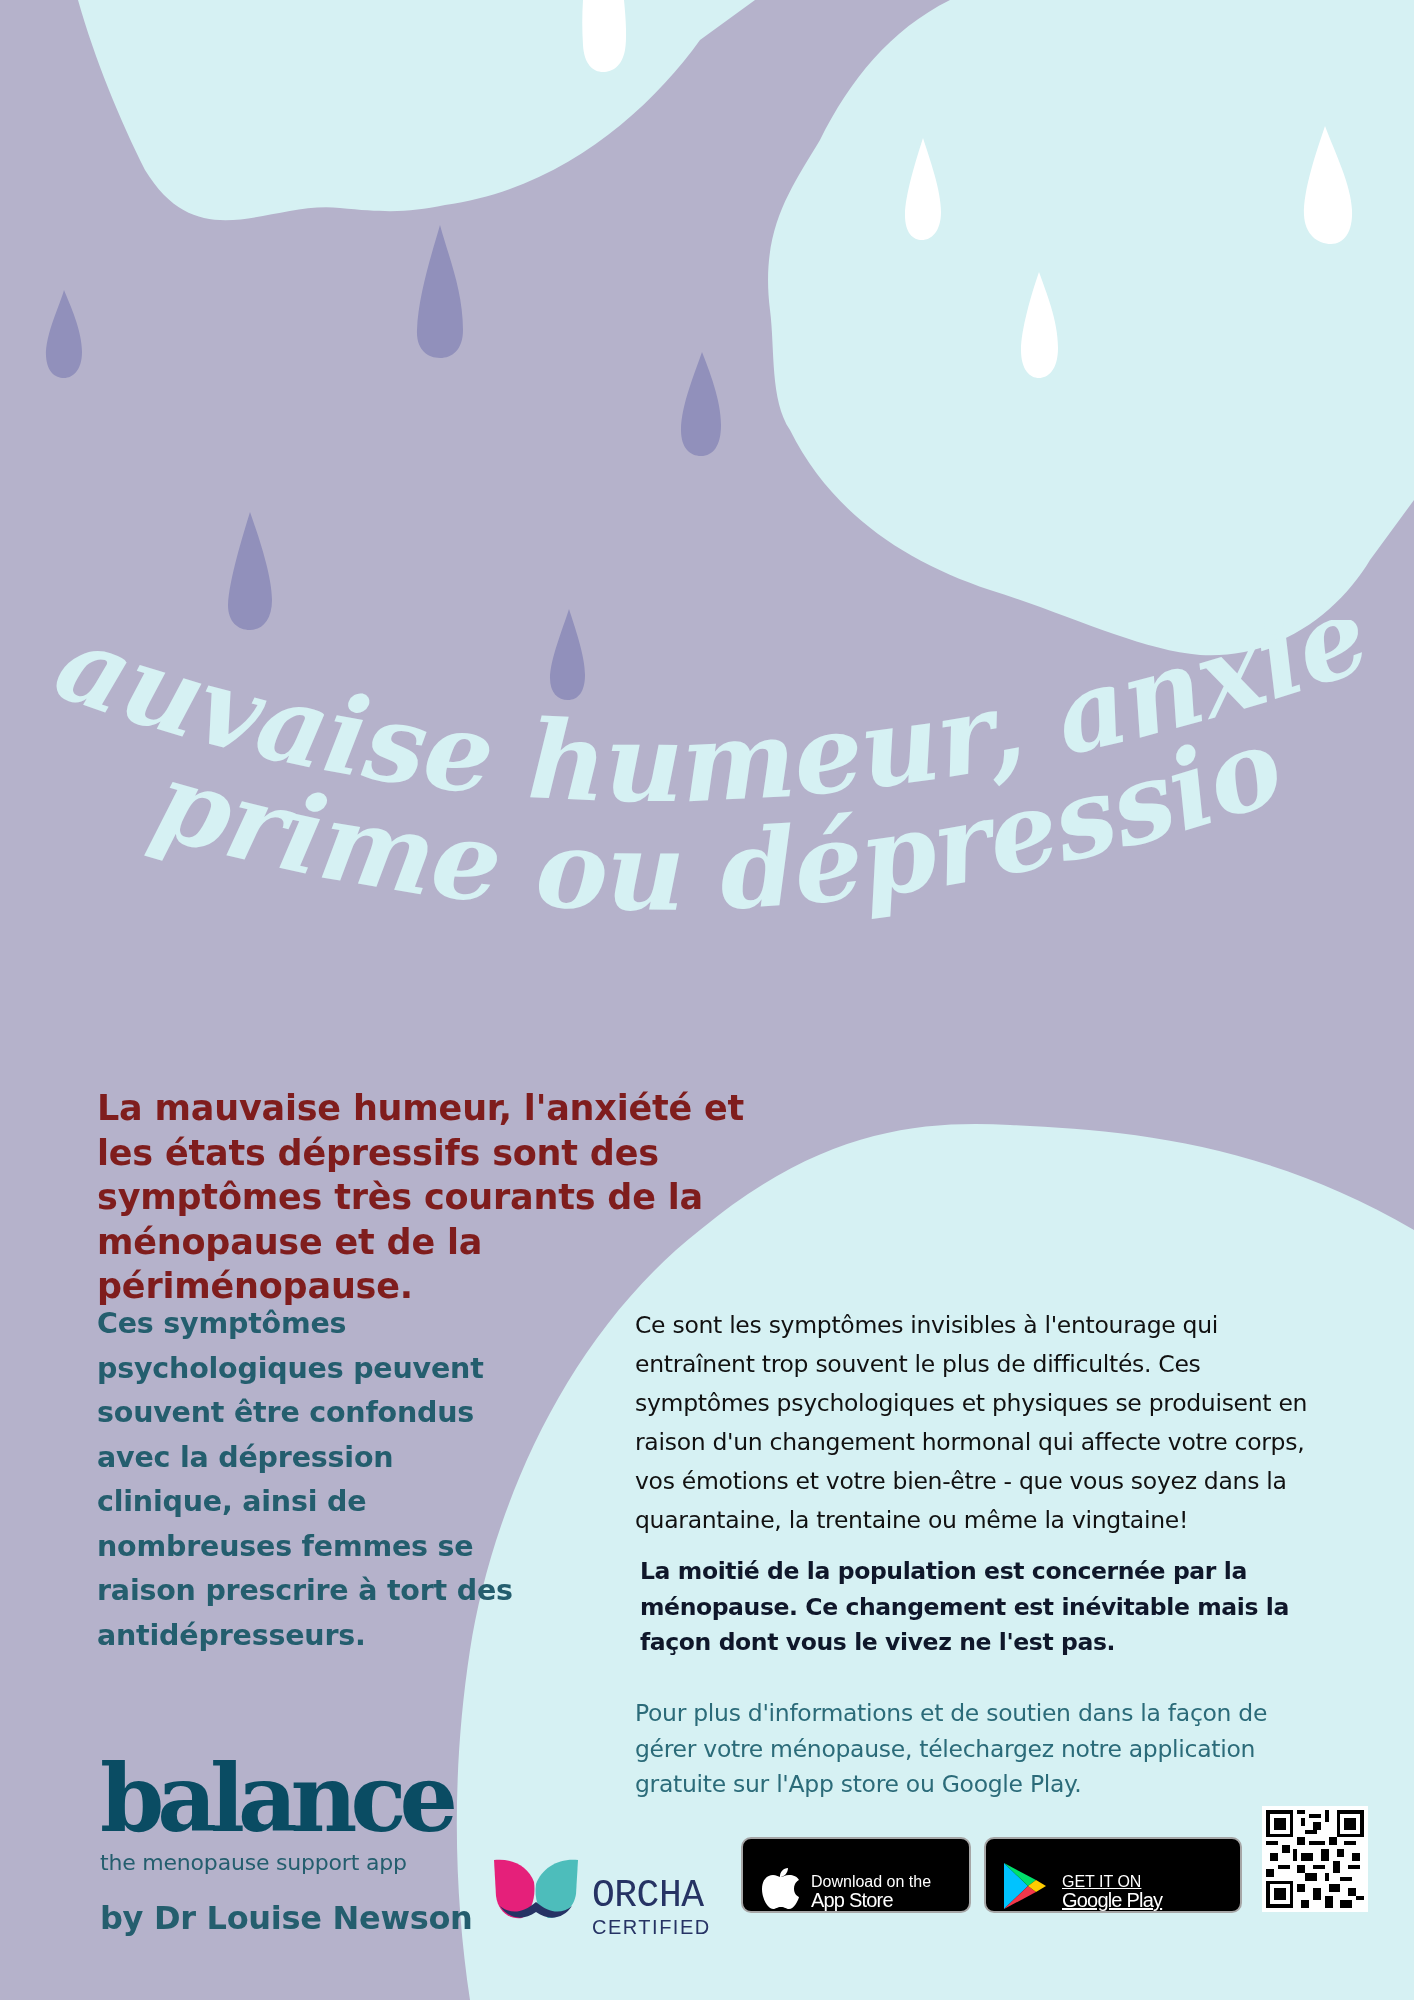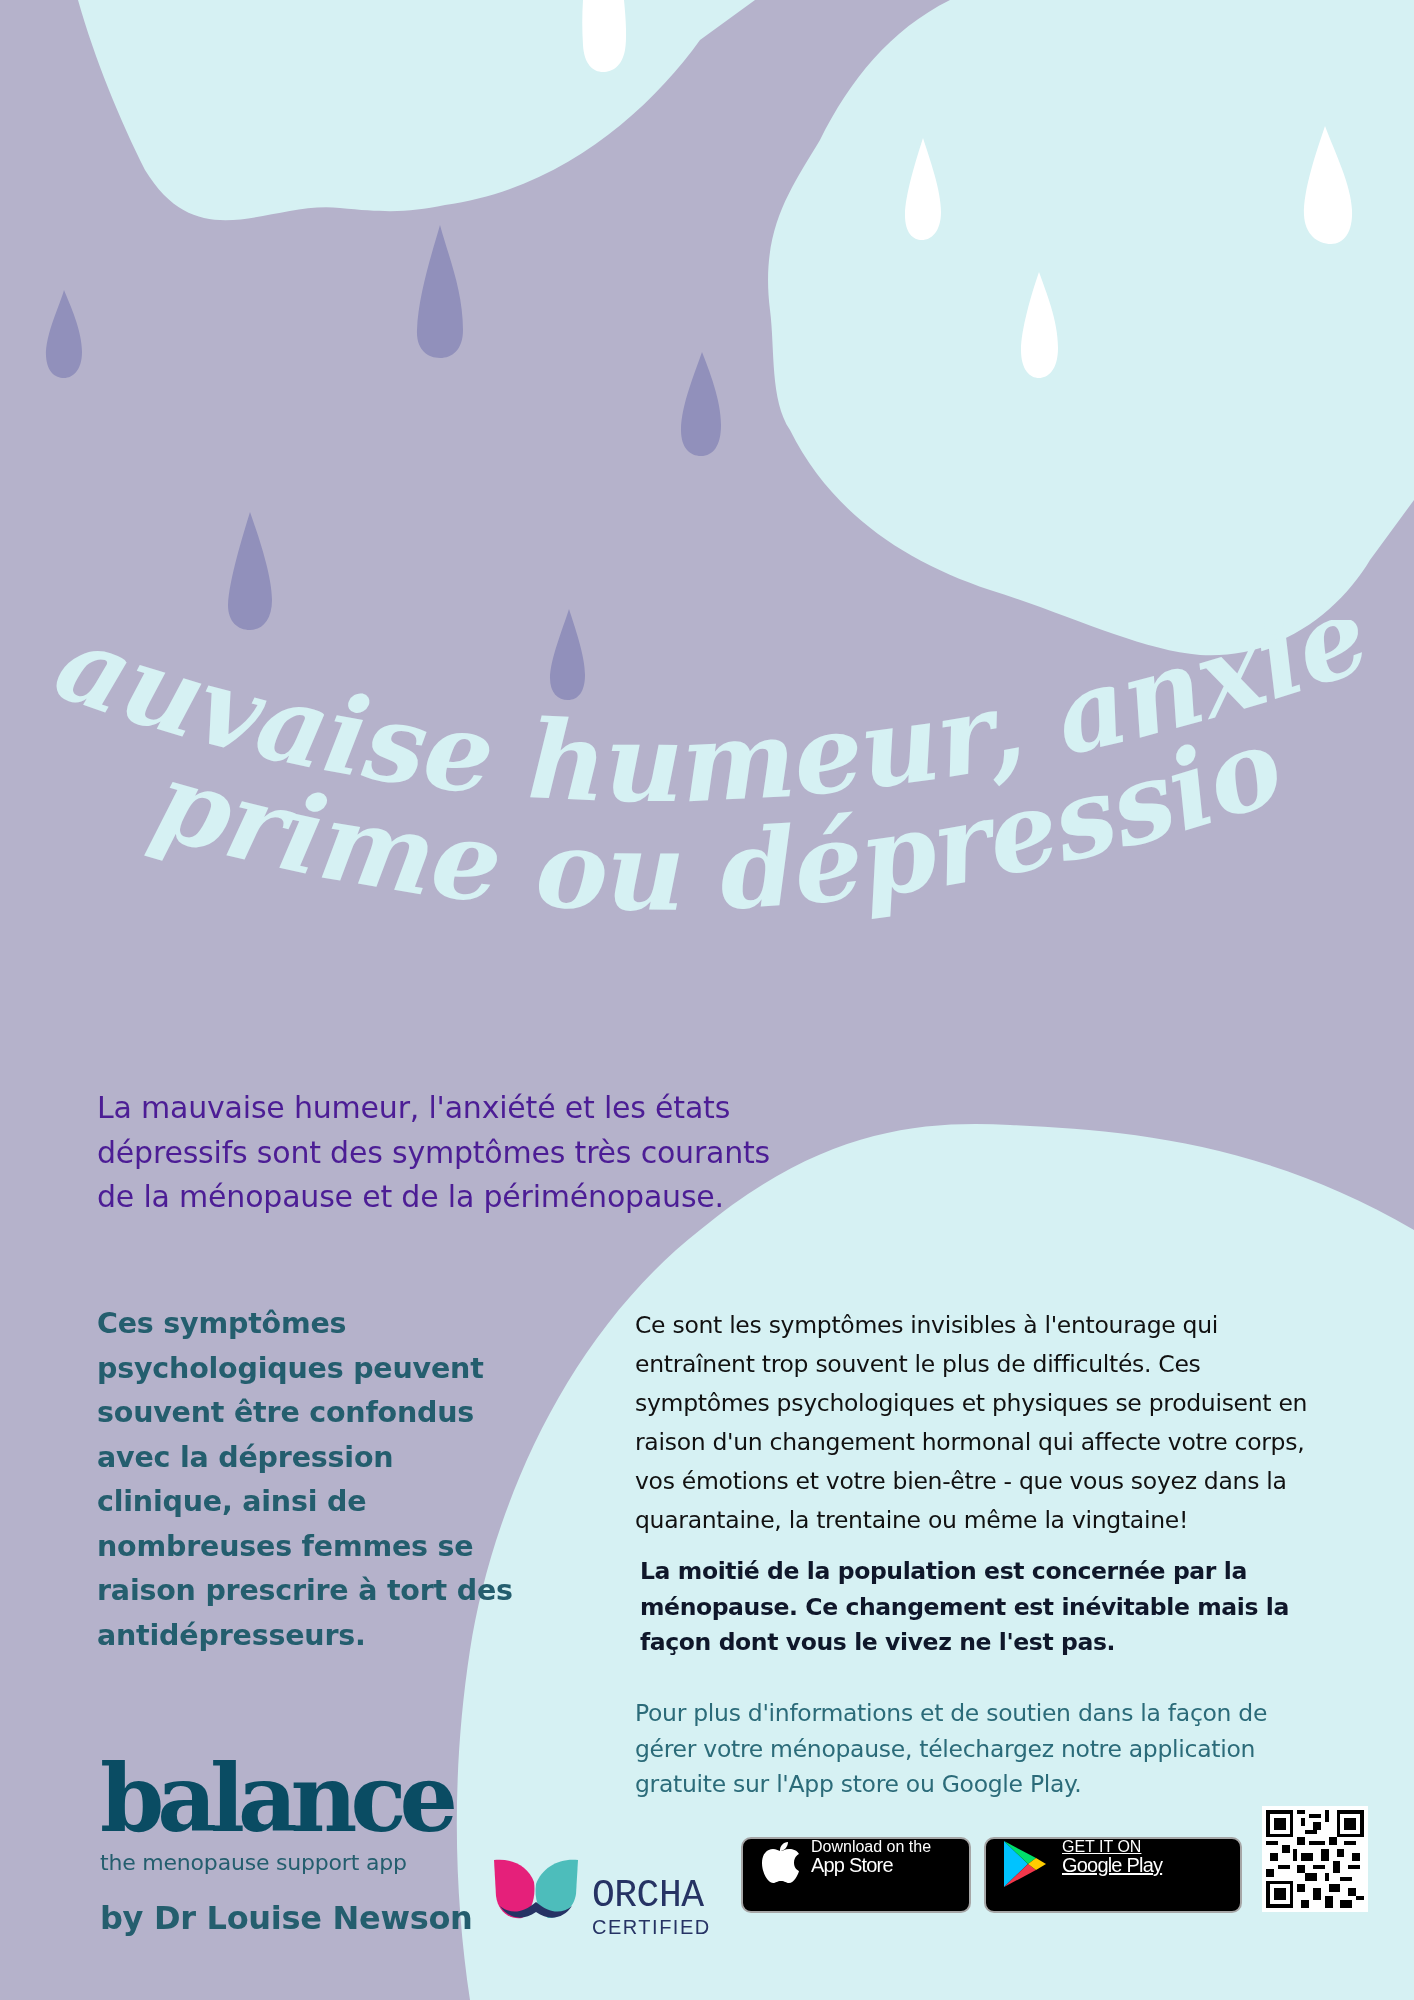--- a/index.html
+++ b/index.html
@@ -1,33 +1,33 @@
 <!DOCTYPE html>
 <html><head>
 <meta charset="utf-8">
 <style>
   html, body { margin: 0; padding: 0; }
   body { width: 1414px; height: 2000px; position: relative; overflow: hidden; background: #b5b2cb; font-family: "DejaVu Sans", sans-serif; }
   .bg-svg { position: absolute; left: 0; top: 0; width: 1414px; height: 2000px; }
   .headline-svg { position: absolute; left: 0; top: 620px; width: 1414px; height: 420px; }
   .headline-svg text { font-family: "DejaVu Serif", serif; font-style: italic; font-weight: bold; fill: #d6f1f3; }
-  .lead { position: absolute; left: 97px; top: 1086px; width: 680px; color: #4c1d95; font-weight: normal; font-size: 30px; line-height: 44.5px; letter-spacing: -0.2px; }
+  .lead { position: absolute; left: 97px; top: 1086px; width: 680px; color: #7f1d1d; font-weight: bold; font-size: 35px; line-height: 44.5px; letter-spacing: -0.2px; }
   .lead2 { position: absolute; left: 97px; top: 1302px; width: 420px; color: #245e6e; font-weight: bold; font-size: 28.5px; line-height: 44.5px; letter-spacing: -0.2px; }
   .body-text { position: absolute; left: 635px; top: 1306px; width: 700px; color: #111; font-size: 23.5px; line-height: 39px; letter-spacing: -0.3px; }
   .body-bold { position: absolute; left: 640px; top: 1554px; width: 700px; color: #0f172a; font-size: 23.5px; line-height: 35.5px; font-weight: bold; letter-spacing: -0.4px; }
   .body-cta { position: absolute; left: 635px; top: 1696px; width: 700px; color: #2b6b79; font-size: 23.5px; line-height: 35.5px; letter-spacing: -0.3px; }
   .brand { position: absolute; left: 100px; top: 1752px; }
   .brand-logo { font-family: "DejaVu Serif", serif; font-weight: bold; font-size: 92px; color: #0a4c63; letter-spacing: -7px; line-height: 92px; transform: scaleY(1.02); }
   .brand-tag { font-size: 22px; color: #245e6e; margin-top: 6px; letter-spacing: -0.2px; }
   .brand-by { font-size: 32px; font-weight: bold; color: #245e6e; margin-top: 24px; letter-spacing: -0.3px; }
   .orcha { position: absolute; left: 492px; top: 1840px; display: flex; align-items: center; }
   .orcha-text { margin-left: 12px; color: #263364; line-height: 1; }
   .orcha-title { font-size: 38px; font-family: Liberation Mono, monospace; letter-spacing: -0.5px; margin-top: 37px; }
   .orcha-sub { font-size: 20px; font-family: "Liberation Sans", sans-serif; letter-spacing: 1.5px; margin-top: 2px; }
-  .store-btn { position: absolute; top: 1837px; height: 76px; background: #000; border: 2px solid #a6a6a6; border-radius: 10px; box-sizing: border-box; display: flex; align-items: flex-start; color: #fff; }
+  .store-btn { position: absolute; top: 1837px; height: 76px; background: #000; border: 2px solid #a6a6a6; border-radius: 10px; box-sizing: border-box; display: flex; align-items: flex-end; color: #fff; }
   .store-apple { left: 741px; width: 230px; }
   .store-google { left: 984px; width: 258px; text-decoration: underline; }
   .store-btn .small { font-size: 16px; line-height: 1; font-family: "Liberation Sans", sans-serif; }
   .store-btn .big { font-size: 20px; line-height: 1.05; font-family: "Liberation Sans", sans-serif; letter-spacing: -0.8px; }
   .qr { position: absolute; left: 1262px; top: 1806px; width: 106px; height: 106px; background: #fff; padding: 4px; box-sizing: border-box; }
 </style>
 </head>
 <body>
 
 <svg class="bg-svg" viewBox="0 0 1414 2000" xmlns="http://www.w3.org/2000/svg">

